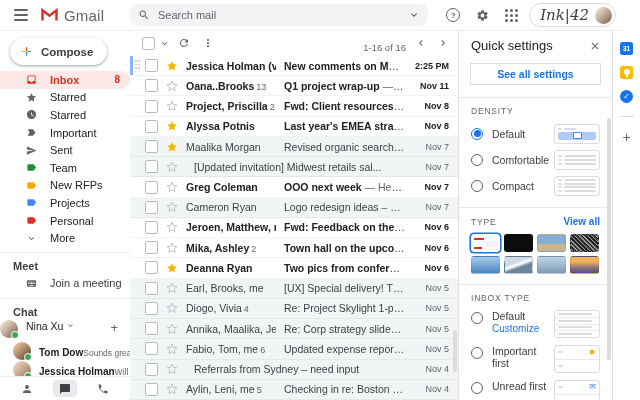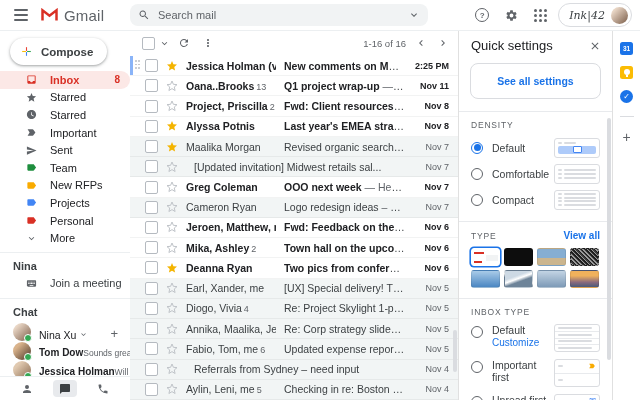--- a/index.html
+++ b/index.html
@@ -1,39 +1,39 @@
 <!DOCTYPE html>
 <html><head>
 <meta charset="utf-8">
 <style>
   html,body{margin:0;padding:0;background:#fff;}
   .app{position:relative;width:640px;height:400px;overflow:hidden;background:#fff;
        font-family:"Liberation Sans",sans-serif;color:#202124;-webkit-font-smoothing:antialiased;}
   svg{display:block}
   
-  .topbar{position:absolute;top:0;left:0;right:0;height:30px;display:flex;align-items:center;
+  .topbar{position:absolute;top:0;left:0;right:16px;height:30px;display:flex;align-items:center;
           border-bottom:1px solid #eceff1;background:#fff;z-index:5;}
   .hamburger{width:26px;height:26px;margin-left:8px;display:flex;flex-direction:column;justify-content:center;gap:3px;align-items:center;cursor:pointer}
   .hamburger i{display:block;width:14px;height:2px;background:#5f6368;border-radius:1px}
   .brand{display:flex;align-items:center;gap:5px;margin-left:6px;width:78px}
   .brand-text{font-size:15px;color:#5f6368;letter-spacing:.2px}
   .search{display:flex;align-items:center;gap:6px;background:#f1f3f4;border-radius:8px;height:22px;
           width:282px;margin-left:12px;padding:0 8px;}
   .search input{flex:1;border:none;outline:none;background:transparent;font-size:11px;color:#202124;
                 font-family:"Liberation Sans",sans-serif;}
   .search input::placeholder{color:#5f6368}
   .top-actions{display:flex;align-items:center;gap:13px;margin-left:auto;margin-right:10px}
   .tico{width:16px;height:16px;display:flex;align-items:center;justify-content:center;cursor:pointer}
   .help-c{width:12px;height:12px;border:1.3px solid #5f6368;border-radius:50%;display:flex;align-items:center;justify-content:center;
           font-size:8px;color:#5f6368;font-weight:bold}
   .grid9{display:grid;grid-template-columns:repeat(3,3px);grid-template-rows:repeat(3,3px);gap:2px}
   .grid9 b{width:3px;height:3px;border-radius:50%;background:#5f6368}
   .account-pill{display:flex;align-items:center;gap:6px;border:1px solid #dadce0;border-radius:12px;
                 height:22px;padding:0 3px 0 10px;margin-right:8px;cursor:pointer;background:#fff}
-  .org{font-family:"DejaVu Serif",serif;font-style:italic;font-size:11px;color:#3c4043;white-space:nowrap}
+  .org{font-family:"DejaVu Serif",serif;font-style:italic;font-size:15px;color:#3c4043;white-space:nowrap}
   .avatar{width:17px;height:17px;border-radius:50%;background:linear-gradient(135deg,#e8d5c4 20%,#7a5c48);flex:none}
   
   .body{position:absolute;top:30px;left:0;right:0;bottom:0;display:flex}
   .sidebar{width:130px;position:relative;flex:none;overflow:hidden;background:#fff}
   .mail{width:328px;flex:none;position:relative;background:#fff}
   .panel{width:154px;flex:none;border-left:1px solid #e0e0e0;position:relative;overflow:hidden;box-sizing:border-box;background:#fff}
   .strip{width:28px;flex:none;border-left:1px solid #e0e0e0;box-sizing:border-box;display:flex;flex-direction:column;
          align-items:center;padding-top:12px;gap:11px;background:#fff}
   
   .compose{display:flex;align-items:center;gap:8px;background:#fff;border:none;border-radius:14px;height:27px;
@@ -42,39 +42,39 @@
   .nav-item{display:flex;align-items:center;height:17.6px;padding-left:24px;font-size:11px;color:#202124;
             cursor:pointer;position:relative;border-radius:0 9px 9px 0}
   .nav-item .nico{width:14px;margin-right:12px;display:flex;justify-content:center}
   .nav-item .nlabel{flex:1;white-space:nowrap;overflow:hidden}
   .nav-item .ncount{margin-right:10px;font-size:10px;font-weight:bold}
   .nav-item.selected{background:#fce8e6;color:#d93025;font-weight:bold;margin-left:0;padding-left:24px;}
   .section{border-top:1px solid #eceff1;margin-top:5px;padding-top:5px}
   .sec-title{font-size:11px;font-weight:bold;color:#3c4043;padding-left:13px;height:16px;display:flex;align-items:center}
   .meet-item{display:flex;align-items:center;height:19px;padding-left:24px;font-size:11px;color:#3c4043;cursor:pointer}
   .meet-item .nico{width:14px;margin-right:12px;display:flex;justify-content:center}
-  .nina-row{display:flex;align-items:flex-end;height:21px;padding-left:13px;cursor:pointer}
+  .nina-row{display:flex;align-items:flex-start;height:21px;cursor:pointer}
   .nina-name{font-size:10.5px;color:#202124;margin-left:8px;display:flex;align-items:center;gap:3px}
   .nina-add{margin-left:auto;margin-right:12px;color:#5f6368;font-size:13px;cursor:pointer}
   .contact{display:flex;align-items:center;height:19.5px;padding-left:13px;cursor:pointer}
   .cav{position:relative;width:18px;height:18px;border-radius:50%;flex:none}
   .cav i{position:absolute;right:-1px;bottom:-1px;width:6px;height:6px;border-radius:50%;background:#34a853;border:1px solid #fff}
   .cmeta{margin-left:8px;overflow:hidden}
   .cname{font-size:10px;font-weight:bold;color:#202124;line-height:10px;white-space:nowrap}
   .cstatus{font-size:8.5px;color:#5f6368;line-height:9px;white-space:nowrap}
   .side-footer{position:absolute;left:0;right:0;bottom:0;height:23px;background:#fff;border-top:1px solid #eceff1;
                display:flex;align-items:center;justify-content:center;gap:14px}
   .sf-ico{width:24px;height:17px;display:flex;align-items:center;justify-content:center;border-radius:4px;cursor:pointer}
   .sf-ico.active{background:#e8eaed}
   
   .toolbar{height:26px;display:flex;align-items:center;border-bottom:1px solid #f1f3f4;padding:0 8px 0 12px}
   .cb{width:11px;height:11px;border:1.4px solid #b5bac0;border-radius:2px;background:#fff;flex:none;cursor:pointer}
   .tb-group{display:flex;align-items:center;gap:4px}
   .tb-ico{width:20px;height:20px;display:flex;align-items:center;justify-content:center;cursor:pointer;color:#5f6368}
-  .pag{margin-left:auto;display:flex;align-items:center;gap:8px;font-size:9.5px;color:#5f6368}
+  .pag{margin-left:auto;display:flex;align-items:flex-end;gap:8px;font-size:9.5px;color:#5f6368}
   .rows{position:absolute;top:26px;left:0;right:0;bottom:0;display:flex;flex-direction:column;overflow:hidden}
   .row{flex:1 1 0;display:flex;align-items:center;padding-left:5px;position:relative;cursor:pointer;
        border-bottom:1px solid rgba(95,99,104,.08);min-height:0;background:#fff}
   .row.read{background:#f2f5f5}
   .row .active-bar{position:absolute;left:0;top:0;bottom:0;width:3px;background:#8ab4f8}
   .drag{width:8px;height:11px;margin-right:2px;display:grid;grid-template-columns:2px 2px;grid-template-rows:2px 2px 2px;gap:1.4px}
   .drag b{width:1.8px;height:1.8px;border-radius:50%;background:#bdc1c6}
   .drag-sp{width:10px;flex:none}
   .row .cb{margin-right:7px}
   .rstar{width:14px;margin-right:7px;flex:none;display:flex;justify-content:center;cursor:pointer}
@@ -82,21 +82,21 @@
   .sender .cnt{font-size:9px;color:#5f6368;font-weight:normal;margin-left:2px}
   .subjwrap{flex:1;min-width:0;font-size:10.5px;white-space:nowrap;overflow:hidden;text-overflow:ellipsis;margin-left:8px;color:#3c4043}
   .snip{color:#5f6368}
   .rdate{width:44px;flex:none;text-align:right;font-size:9px;color:#5f6368;padding-right:9px;white-space:nowrap}
   .row.unread .sender,.row.unread .subj,.row.unread .rdate{font-weight:bold;color:#202124}
   .mail-scroll{position:absolute;right:1px;top:300px;width:4px;height:42px;border-radius:2px;background:#dadce0}
   
   .p-head{display:flex;align-items:center;justify-content:space-between;padding:8px 10px 0 12px}
   .p-title{font-size:13px;color:#202124}
   .p-close{color:#5f6368;cursor:pointer;width:14px;height:14px;display:flex;align-items:center;justify-content:center}
-  .see-all{display:block;width:calc(100% - 22px);margin:10px 11px 0;height:36px;border:1px solid #dadce0;border-radius:8px;
+  .see-all{display:block;width:calc(100% - 22px);margin:10px 11px 0;height:22px;border:1px solid #dadce0;border-radius:0;
            background:#fff;color:#1a73e8;font-size:10.5px;font-weight:bold;cursor:pointer;font-family:"Liberation Sans",sans-serif}
   .p-div{border:none;border-top:1px solid #e8eaed;margin:12px 0 0}
   .p-sec{padding:6px 12px 4px}
   .p-label{font-size:8.5px;letter-spacing:.8px;color:#5f6368;margin:2px 0 7px}
   .opt{display:flex;align-items:center;margin-bottom:5px;height:21px}
   .radio{width:10px;height:10px;border:1.5px solid #5f6368;border-radius:50%;flex:none;position:relative;cursor:pointer;background:#fff}
   .radio.sel{border-color:#1a73e8}
   .radio.sel:after{content:"";position:absolute;inset:1.5px;border-radius:50%;background:#1a73e8}
   .opt-label{font-size:10.5px;color:#3c4043;margin-left:9px;flex:1}
   .opt-label .cust{color:#1a73e8;cursor:pointer;font-size:10px}
@@ -295,21 +295,21 @@
           <div class="nav-item">
             <span class="nico">
               <svg width="11" height="11" viewBox="0 0 24 24">
                 <path d="M7.41 8.59L12 13.17l4.59-4.58L18 10l-6 6-6-6z" fill="#5f6368"></path>
               </svg>
             </span>
             <span class="nlabel">More</span>
           </div>
         </nav>
       <div class="section">
-        <div class="sec-title">Nina</div>
+        <div class="sec-title">Meet</div>
         <div id="meet-items">
             <div class="meet-item">
               <span class="nico">
                 <svg width="11" height="11" viewBox="0 0 24 24">
                   <path d="M20 5H4c-1.1 0-2 .9-2 2v10c0 1.1.9 2 2 2h16c1.1 0 2-.9 2-2V7c0-1.1-.9-2-2-2zm-9 3h2v2h-2V8zm0 3h2v2h-2v-2zM8 8h2v2H8V8zm0 3h2v2H8v-2zm-1 2H5v-2h2v2zm0-3H5V8h2v2zm9 7H8v-2h8v2zm0-4h-2v-2h2v2zm0-3h-2V8h2v2zm3 3h-2v-2h2v2zm0-3h-2V8h2v2z" fill="#5f6368"></path>
                 </svg>
               </span>
               <span>Join a meeting</span>
             </div>
           </div>
@@ -543,21 +543,21 @@
             <span class="rdate">Nov 6</span>
           </div>
           <div class="row read">
             <span class="drag-sp"></span>
             <span class="cb"></span>
             <span class="rstar">
               <svg width="12" height="12" viewBox="0 0 24 24">
                 <path d="M12 17.27L18.18 21l-1.64-7.03L22 9.24l-7.19-.61L12 2 9.19 8.63 2 9.24l5.46 4.73L5.82 21z" fill="none" stroke="#c0c4c9" stroke-width="2"></path>
               </svg>
             </span>
-            <span class="sender"><span>Earl, Xander, me</span></span>
+            <span class="sender"><span>Earl, Brooks, me</span></span>
             <span class="subjwrap"><span class="subj">[UX] Special delivery! This month's resea...</span> <span class="snip"></span></span>
             <span class="rdate">Nov 5</span>
           </div>
           <div class="row read">
             <span class="drag-sp"></span>
             <span class="cb"></span>
             <span class="rstar">
               <svg width="12" height="12" viewBox="0 0 24 24">
                 <path d="M12 17.27L18.18 21l-1.64-7.03L22 9.24l-7.19-.61L12 2 9.19 8.63 2 9.24l5.46 4.73L5.82 21z" fill="none" stroke="#c0c4c9" stroke-width="2"></path>
               </svg>

